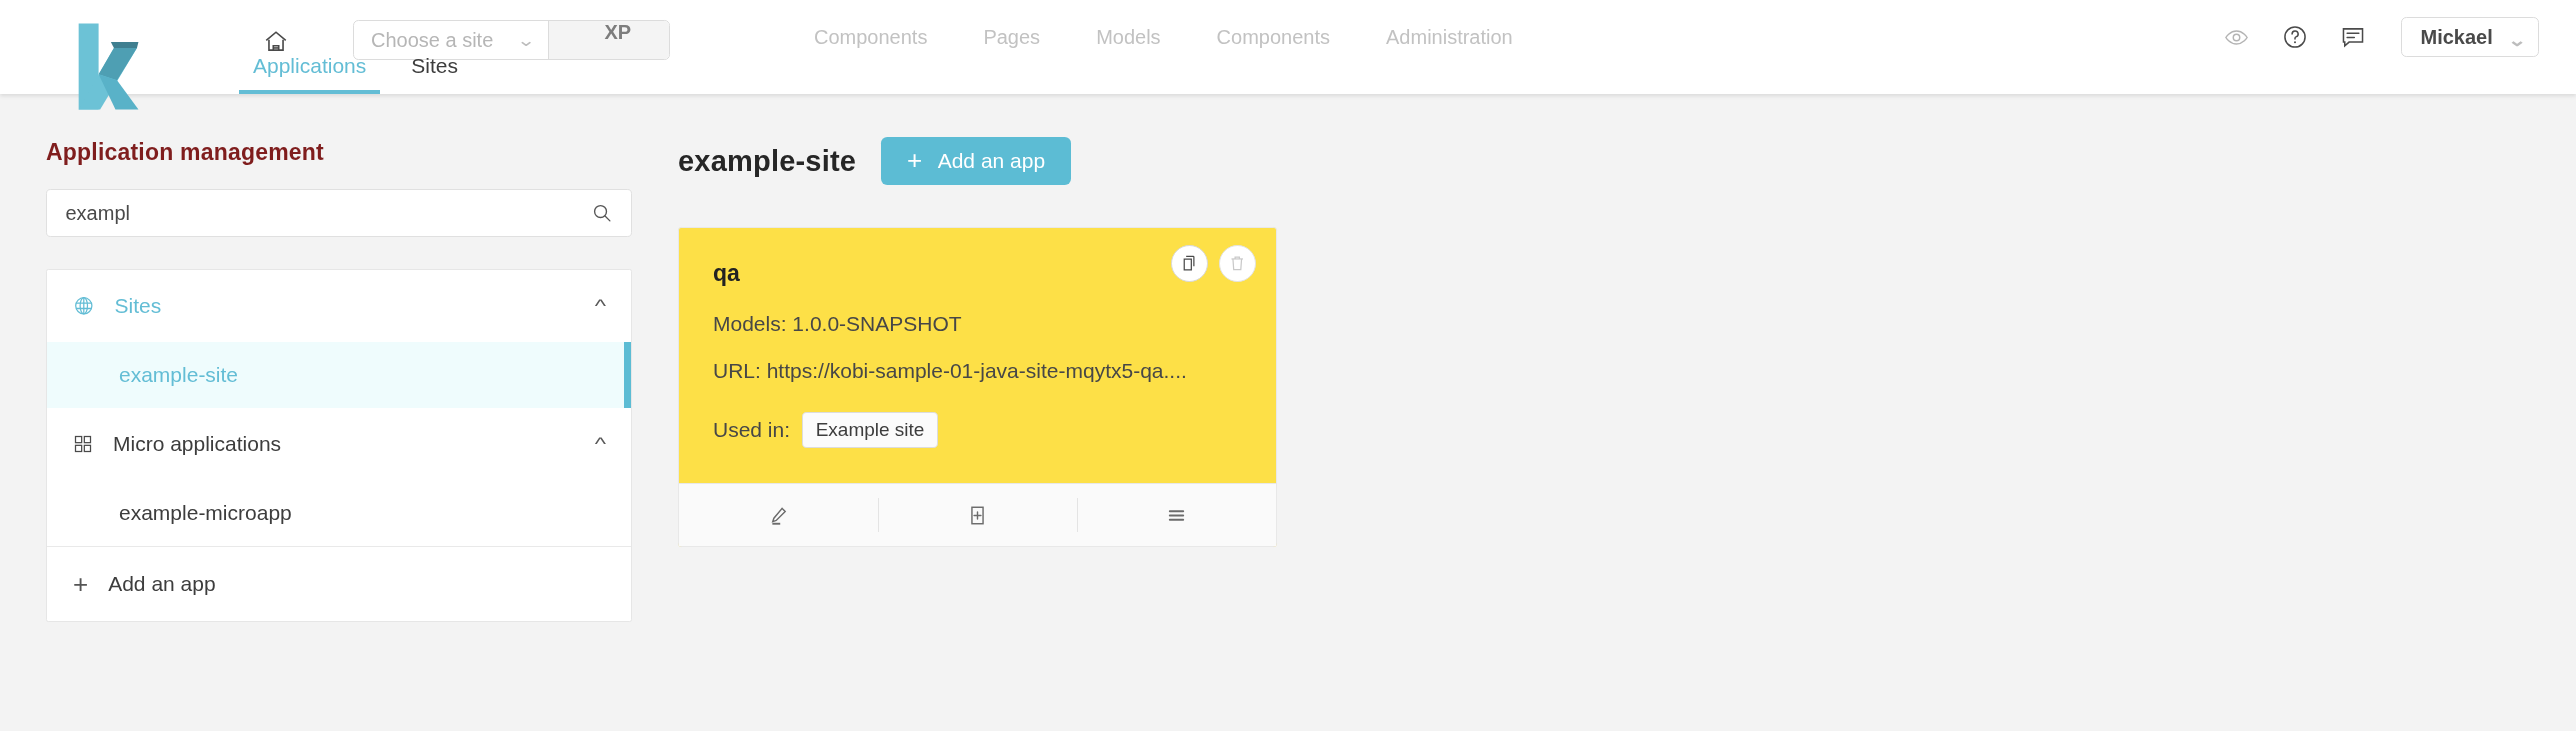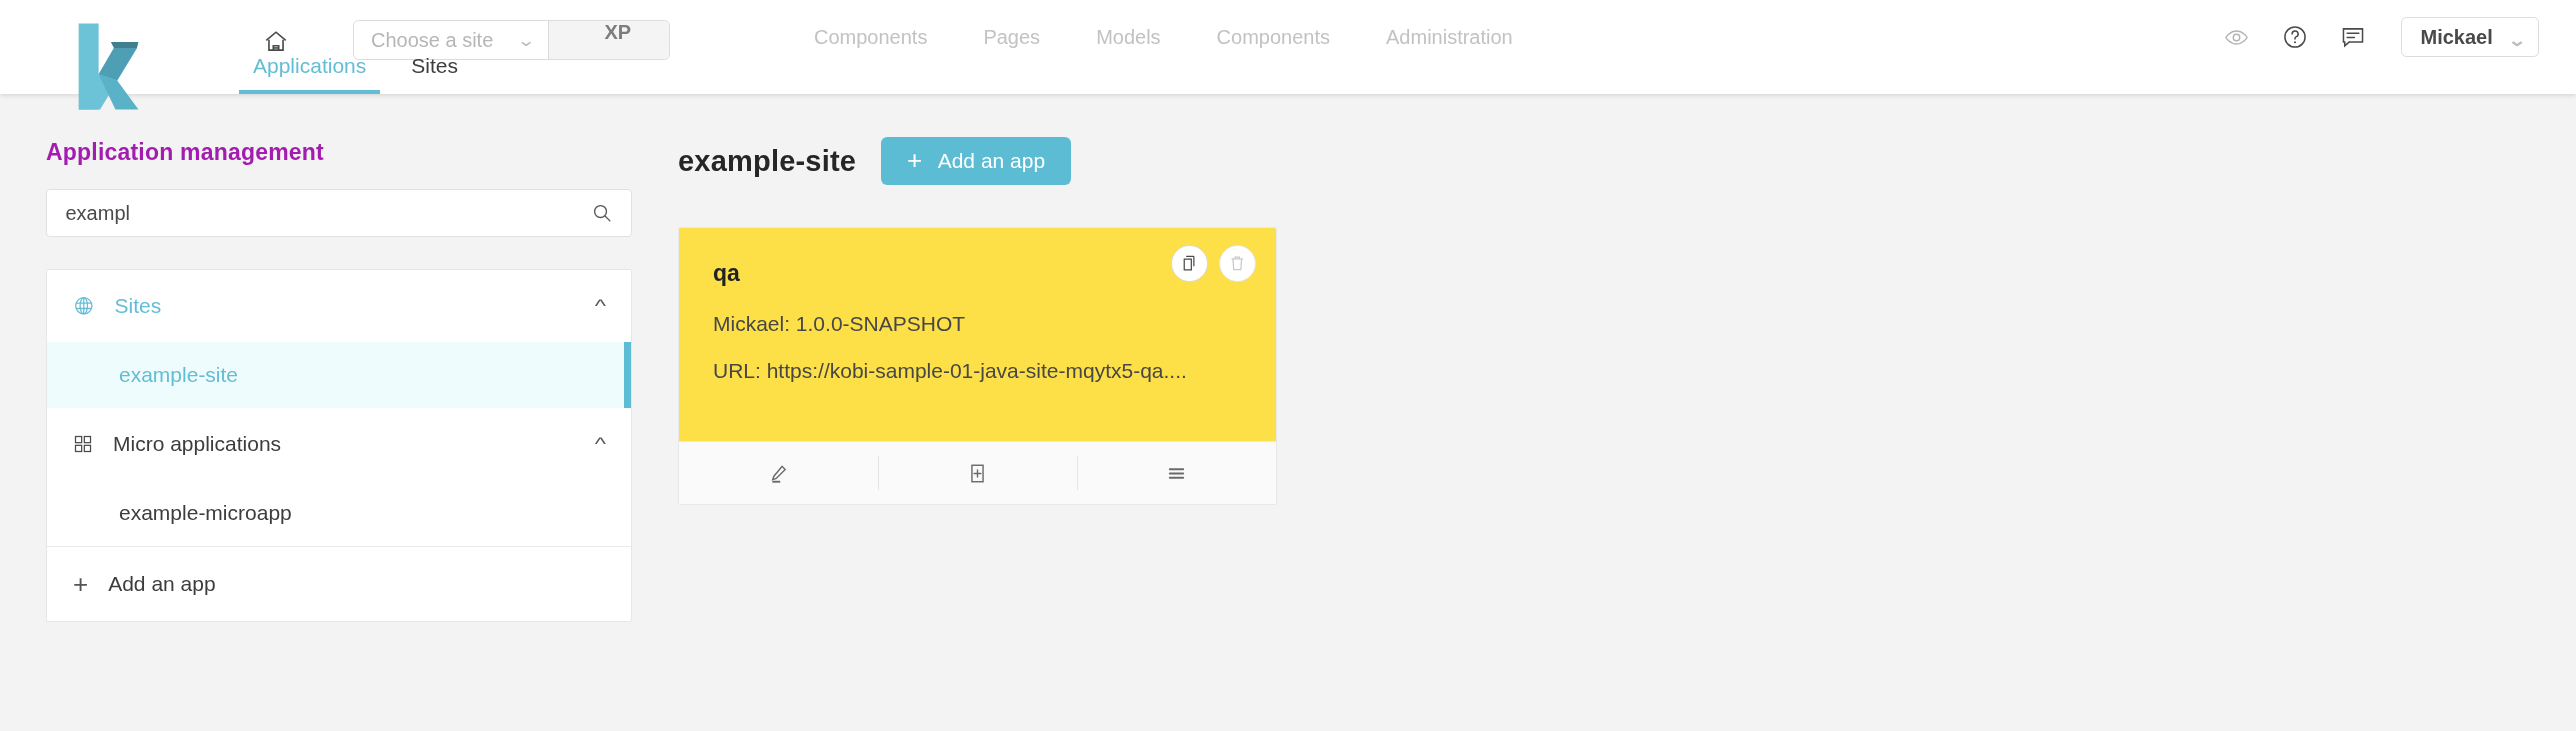--- a/index.html
+++ b/index.html
@@ -151,21 +151,21 @@
   .sidebar {
     position: absolute;
     left: 0;
     top: 0;
     width: 678px;
     padding: 45px 46px 0 46px;
   }
   .side-title {
     font-size: 23px;
     font-weight: bold;
-    color: #a21caf;
+    color: #7f1d1d;
     margin-bottom: 23px;
     letter-spacing: 0.2px;
   }
   .search-box {
     position: relative;
     height: 48px;
     background: #fff;
     border: 0.8px solid #e0e0e0;
     border-radius: 4.6px;
     display: flex;
@@ -518,22 +518,26 @@
           <svg width="18.5" height="18.5" viewBox="0 0 24 24" fill="none" stroke="#c9c9c9" stroke-width="1.6">
             <path d="M4.5 6.4h15"></path>
             <path d="M9.2 6.4V4.2h5.6v2.2"></path>
             <path d="M6.4 6.4 7.4 20.2h9.2l1-13.8"></path>
           </svg>
         </div>
       </div>
 
       <div class="card-body">
         <div class="card-title">qa</div>
-        <div class="card-line">Mickael: 1.0.0-SNAPSHOT</div>
+        <div class="card-line">Models: 1.0.0-SNAPSHOT</div>
         <div class="card-line">URL: https://kobi-sample-01-java-site-mqytx5-qa....</div>
+        <div class="used-in">
+          <span>Used in:</span>
+          <span class="tag">Example site</span>
+        </div>
       </div>
 
       <div class="card-footer">
         <div class="foot-btn">
           <svg width="23" height="23" viewBox="0 0 24 24" fill="none" stroke="#6b6b6b" stroke-width="1.5">
             <path d="M15.8 4.6 19 7.8 9.6 17.2 6 18.4l1.2-3.6z"></path>
             <path d="M5.6 20.6h8.2" stroke-width="2"></path>
           </svg>
         </div>
         <div class="foot-btn">

